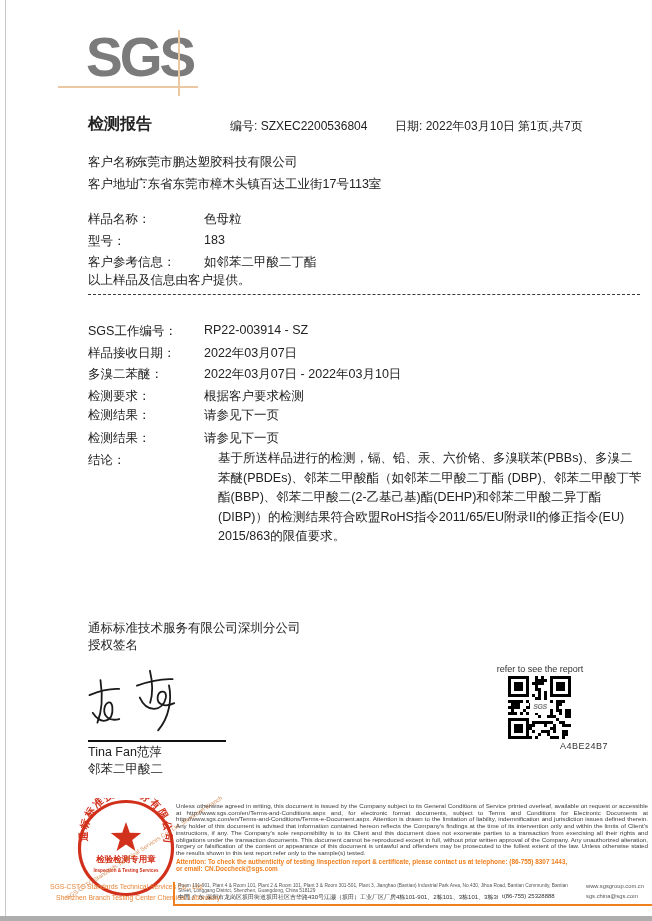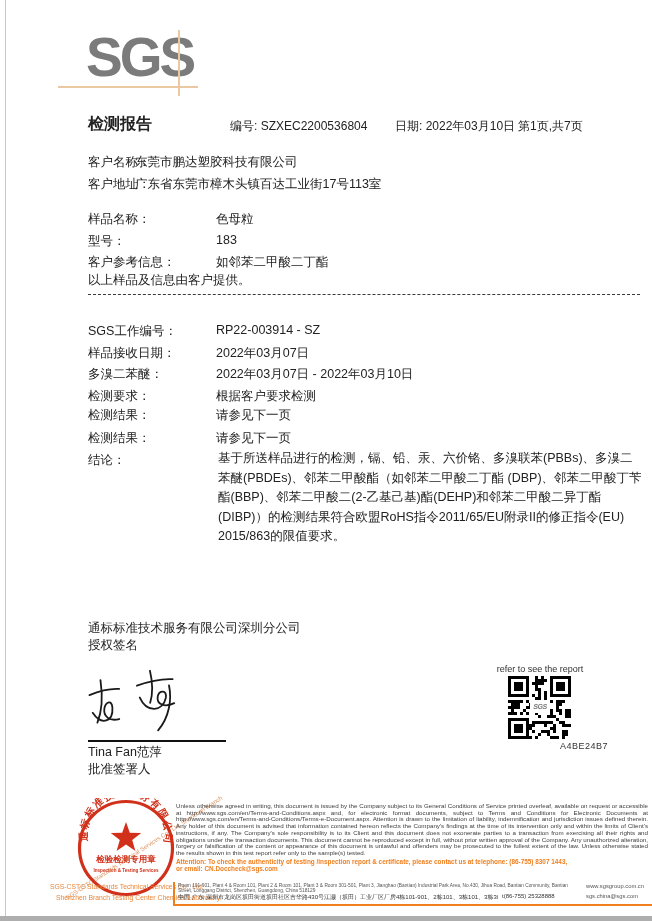--- a/index.html
+++ b/index.html
@@ -15,21 +15,21 @@
           letter-spacing:-3px; color:#7b7b7b; line-height:1; }
   .logo-hline { position:absolute; left:58px; top:86px; width:140px; height:2px; background:#eac9a2; }
   .logo-vline { position:absolute; left:178px; top:30px; width:2px; height:66px; background:#eac9a2; }
 
   .title { position:absolute; left:88px; top:114px; font-size:16px; font-weight:bold; color:#222; }
   .hmeta { position:absolute; top:118px; font-size:12px; color:#222; white-space:nowrap; }
 
   .frow { position:absolute; font-size:12.5px; color:#222; white-space:nowrap; }
   .lab  { position:absolute; left:88px; }
   .v135 { position:absolute; left:135px; }
-  .v218 { position:absolute; left:216px; }
+  .v218 { position:absolute; left:204px; }
 
   .dashed { position:absolute; left:88px; top:294px; width:552px; border-top:1.5px dashed #3a3a3a; }
 
   .concl-val { position:absolute; left:218px; top:449px; width:426px; font-size:12.5px;
                line-height:19.5px; color:#222; white-space:normal; }
 
   
   .sig-company { position:absolute; left:88px; top:620px; font-size:12.5px; color:#222; }
   .sig-auth    { position:absolute; left:88px; top:637px; font-size:12.5px; color:#222; }
   .sig-svg     { position:absolute; left:82px; top:660px; }
@@ -149,21 +149,21 @@
       <path d="M20,16 C21,30 20,46 14,58"></path>
       <path d="M10,48 C18,62 30,58 30,44 C30,36 24,38 22,44 C20,52 26,58 36,56"></path>
       <path d="M56,24 C70,20 84,19 92,20"></path>
       <path d="M70,10 C72,22 71,34 68,42"></path>
       <path d="M58,36 C64,52 80,52 84,38 C86,30 78,30 76,36 C74,44 82,48 92,44"></path>
       <path d="M88,26 C90,40 86,58 74,70"></path>
     </g>
   </svg>
   <div class="sig-line"></div>
   <div class="sig-name">Tina Fan范萍</div>
-  <div class="sig-role">批准签署人</div>
+  <div class="sig-role">邻苯二甲酸二</div>
 
   <div class="qr-caption">refer to see the report</div>
   <div class="qr-box">
       <div class="m" style="left: 0px; top: 0px;"></div>
       <div class="m" style="left: 3px; top: 0px;"></div>
       <div class="m" style="left: 6px; top: 0px;"></div>
       <div class="m" style="left: 9px; top: 0px;"></div>
       <div class="m" style="left: 12px; top: 0px;"></div>
       <div class="m" style="left: 15px; top: 0px;"></div>
       <div class="m" style="left: 18px; top: 0px;"></div>

